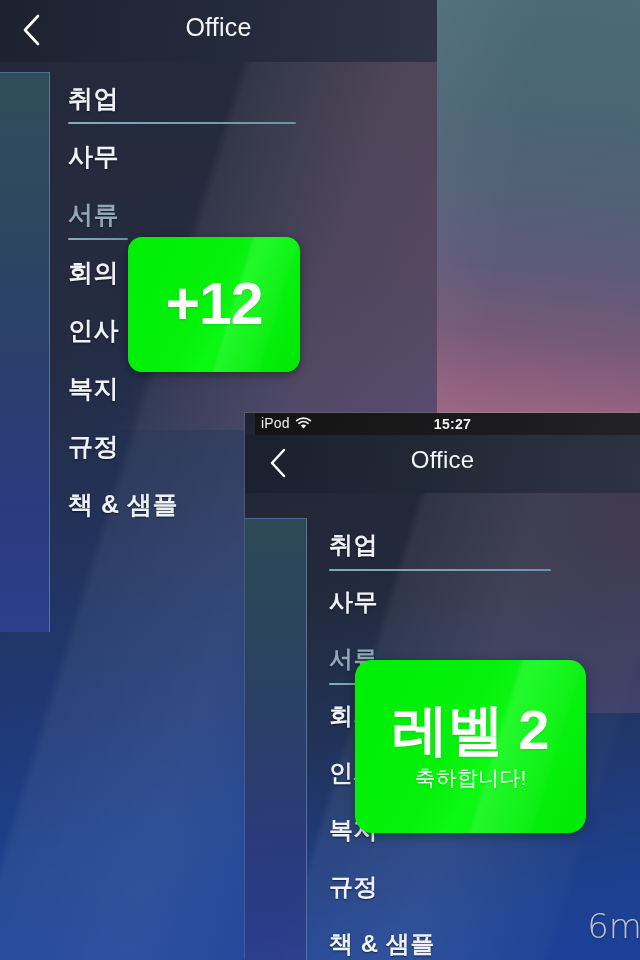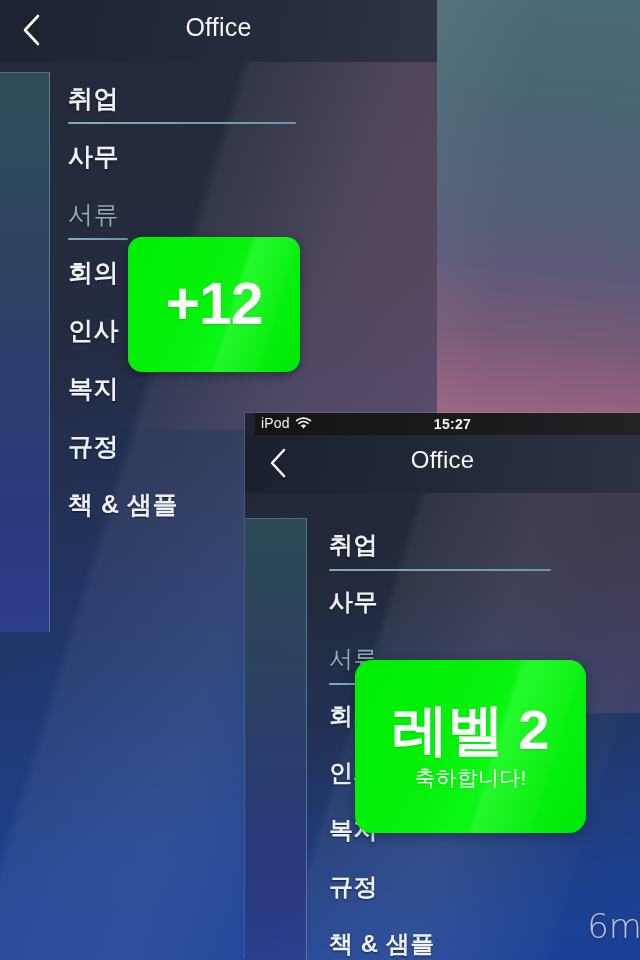--- a/index.html
+++ b/index.html
@@ -85,21 +85,21 @@
   
   .menu-outer{ position:absolute; left:68px; top:82px; width:300px; }
   .mi{ position:relative; height:58px; }
   .mi .lbl{
     position:absolute; left:0; top:0;
     font-size:25px; font-weight:700; letter-spacing:.5px;
     color:#eef1f6; text-shadow:0 1px 2px rgba(0,0,0,.55);
     white-space:nowrap;
     text-align:center;
   }
-  .mi.dim .lbl{ color:#91a8b6; font-weight:400; text-shadow:0 1px 2px rgba(0,0,0,.45); }
+  .mi.dim .lbl{ color:#91a8b6; font-weight:700; text-shadow:0 1px 2px rgba(0,0,0,.45); }
   .mi .rule{
     position:absolute; left:0; top:40px; height:2px;
     background:linear-gradient(90deg, #93c5cf 0%, #7fb4c4 60%, #6fa4b8 100%);
     opacity:.85; border-radius:1px;
   }
   .rule.long{ width:228px; }
   .rule.short{ width:60px; }
 
   
   .badge-plus{

